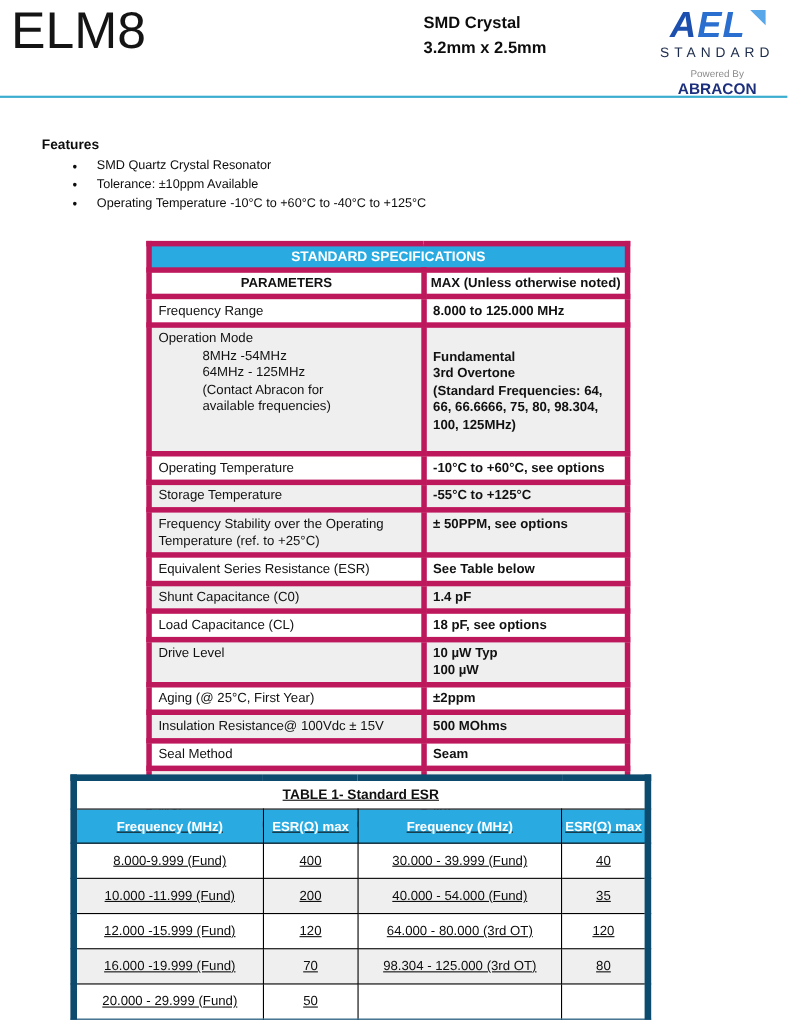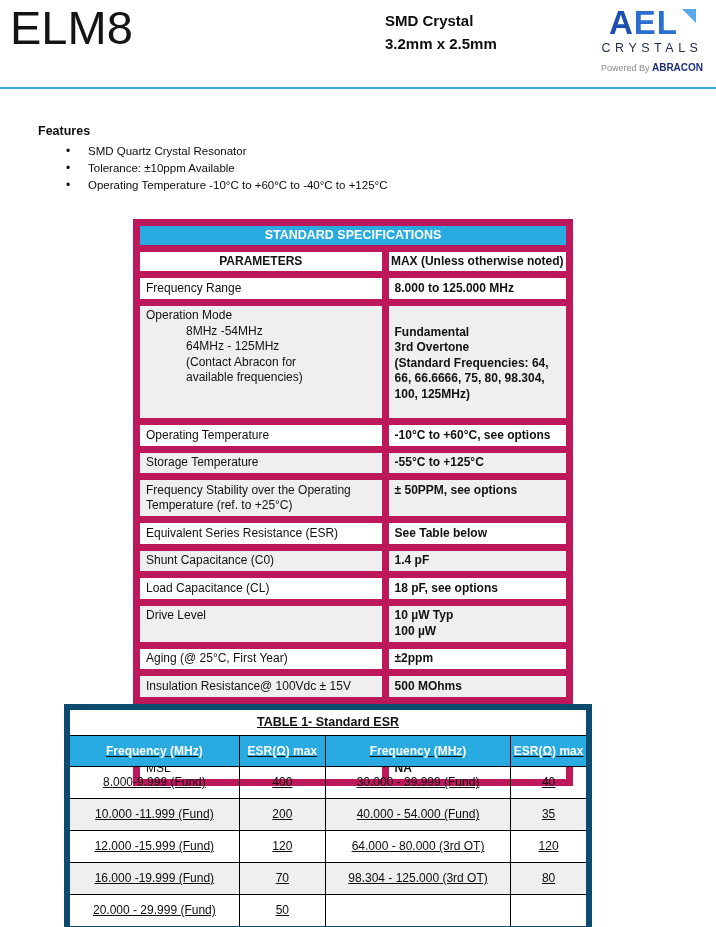--- a/index.html
+++ b/index.html
@@ -3,41 +3,41 @@
 <meta charset="utf-8">
 <style>
   * { margin:0; padding:0; box-sizing:border-box; }
   body { background:#fff; font-family:"Liberation Sans", sans-serif; }
   .page { position:relative; width:716px; height:927px; background:#ffffff; overflow:hidden; color:#111; }
 
   
   .product-title { position:absolute; left:10px; top:0px; font-size:47px; font-weight:500; letter-spacing:0px; color:#141414; }
   .subtitle { position:absolute; left:385px; top:9px; font-size:15px; font-weight:bold; line-height:23px; color:#0d0d0d; }
   .logo { position:absolute; left:594px; top:6px; width:116px; text-align:center; }
-  .logo-word { position:relative; display:inline-block; font-size:33px; font-weight:bold; letter-spacing:1px; line-height:34px; padding-right:17px; }
+  .logo-word { position:relative; display:inline-block; font-size:33px; font-weight:bold; letter-spacing:1px; line-height:34px; padding-right:17px;font-style:italic; }
   .logo-a { color:#1d4fae; }
   .logo-e { color:#2a6fd0; }
   .logo-l { color:#2a6fd0; }
   .logo-tri { position:absolute; right:-1px; top:3px; width:0; height:0; border-top:14px solid #58a7e8; border-left:14px solid transparent; }
   .logo-crystals { font-size:12.5px; letter-spacing:4.5px; color:#1c2b4a; font-weight:500; margin-top:1px; }
   .logo-powered { margin-top:7px; font-size:9px; color:#8b8b8b; }
-  .logo-powered b { color:#1c2f7d; font-size:10px; }
+  .logo-powered b { color:#1c2f7d; font-size:14px; }
   .divider { position:absolute; left:0; top:87px; width:716px; border-top:2px solid #3badcf; }
 
   
   .features { position:absolute; left:38px; top:124px; }
   .features-heading { font-size:12.5px; font-weight:bold; color:#0d0d0d; }
   .features-list { margin-top:5px; }
   .feature-item { display:flex; font-size:11.5px; line-height:17px; color:#0d0d0d; }
   .feature-item .bullet { width:22px; margin-left:28px; text-align:left; font-size:12px; }
 
   
   table { border-collapse:collapse; }
   .spec-table { position:absolute; left:133px; top:219px; width:440px; font-size:12px; border:2px solid #000; }
-  .spec-table th, .spec-table td { border:7px solid #be185d; vertical-align:top; }
+  .spec-table th, .spec-table td { border:5px solid #be185d; vertical-align:top; }
   .spec-title { background:#29abe2; color:#fff; font-size:12.5px; font-weight:bold; text-align:center; padding:2px 0 3px; }
   .spec-colhead th { font-weight:bold; text-align:center; padding:2px 0 3px; background:#fff; }
   .spec-table td { padding:2.5px 6px; line-height:15.5px; }
   .param-cell { font-weight:normal; }
   .param-cell .indent { padding-left:40px; }
   .max-cell { font-weight:bold; }
   tr.shaded td { background:#efefef; }
   tr.tall td { padding-bottom:16px; }
   tr.tall .max-cell { padding-top:19px; }
 
@@ -58,21 +58,21 @@
   <div class="subtitle">
     <div>SMD Crystal</div>
     <div>3.2mm x 2.5mm</div>
   </div>
 
   <div class="logo">
     <span class="logo-word">
       <span class="logo-a">A</span><span class="logo-e">E</span><span class="logo-l">L</span>
       <span class="logo-tri"></span>
     </span>
-    <div class="logo-crystals">CRYSTALS</div>
+    <div class="logo-crystals">STANDARD</div>
     <div class="logo-powered">
       <span>Powered By </span><b>ABRACON</b>
     </div>
   </div>
 
   <div class="divider"></div>
 
   <div class="features">
     <div class="features-heading">Features</div>
     <div class="features-list">

